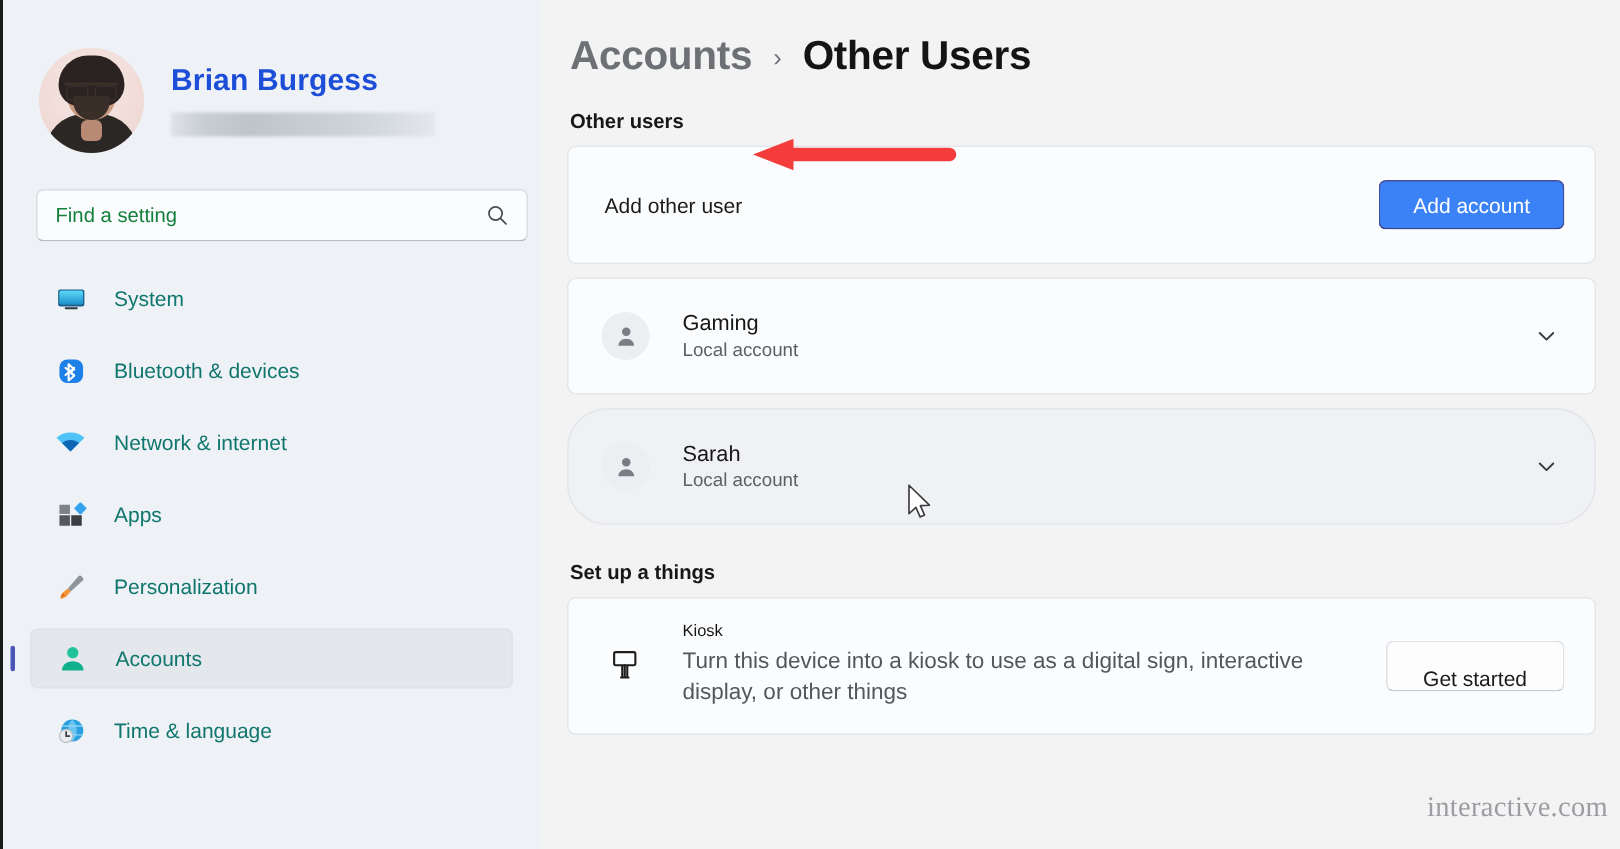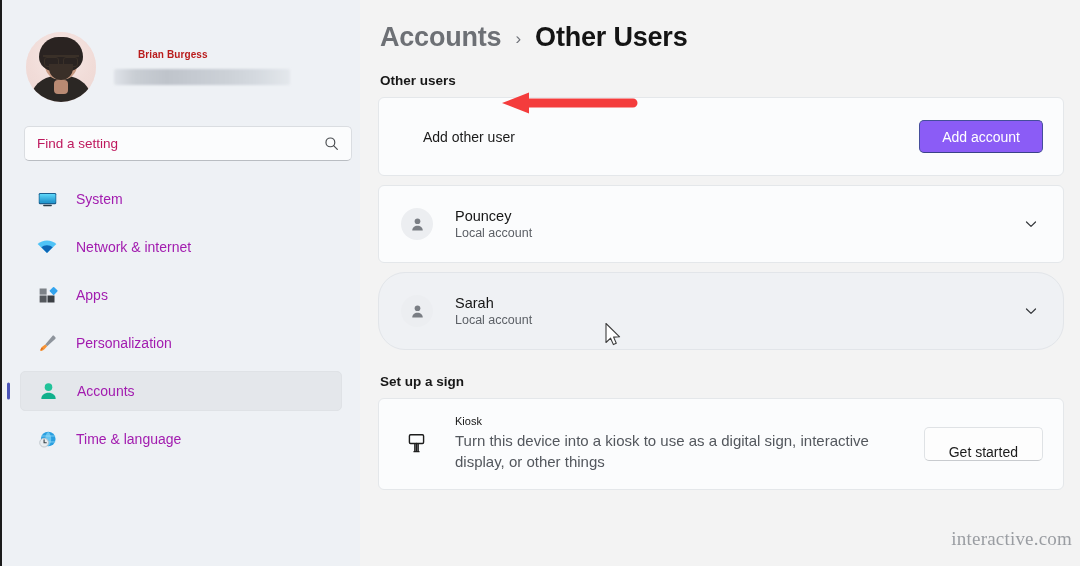--- a/index.html
+++ b/index.html
@@ -103,25 +103,24 @@
   .avatar .neck {
     position: absolute;
     left: 28px; bottom: 8px;
     width: 14px; height: 14px;
     background: #b98a73;
     border-radius: 4px;
   }
 
   .profile-text { margin-left: 18px; }
   .profile-name {
-    font-size: 10px;
+    font-size: 20px;
     font-weight: bold;
-    color: #b91c1c;
+    color: #1d4ed8;
     letter-spacing: 0.1px;
-    margin-left: 24px;
   }
   .profile-email-blur {
     margin-top: 9px;
     width: 176px;
     height: 16px;
     border-radius: 2px;
     background: linear-gradient(90deg,
         #dfe3e8 0%, #c9ced4 12%, #bfc4cb 30%,
         #c6cbd2 48%, #ccd1d7 64%, #d4d9df 80%, #e4e8ec 100%);
     filter: blur(1.2px);
@@ -137,21 +136,21 @@
     background: #fbfcfd;
     border: 1px solid #dadde1;
     border-bottom: 1.6px solid #b9bdc2;
     border-radius: 5px;
     display: flex;
     align-items: center;
     padding: 0 12px;
   }
   .search-placeholder {
     font-size: 13.5px;
-    color: #be185d;
+    color: #15803d;
     flex: 1;
   }
   .search-icon { color: #4a4d51; display: flex; }
 
   .nav { margin-top: 18px; padding: 0 2px; }
 
   .nav-item {
     position: relative;
     height: 40px;
     display: flex;
@@ -175,21 +174,21 @@
     background: #4b54b8;
   }
   .nav-icon {
     width: 22px; height: 22px;
     flex: 0 0 22px;
     display: flex; align-items: center; justify-content: center;
     margin-right: 18px;
   }
   .nav-label {
     font-size: 14px;
-    color: #a21caf;
+    color: #0f766e;
   }
 
   
   .content {
     flex: 1;
     height: 100%;
     padding: 22px 16px 0 18px;
     position: relative;
     overflow: hidden;
   }
@@ -243,25 +242,24 @@
   .card-addrow {
     height: 77px;
     display: flex;
     align-items: center;
     padding: 0 20px 0 24px;
   }
   .card-addrow .label {
     flex: 1;
     font-size: 14px;
     color: #1a1a1a;
-    margin-left: 20px;
   }
 
   .btn-primary {
-    background: #8b5cf6;
+    background: #3b82f6;
     color: #ffffff;
     font-size: 14px;
     border: 1px solid #454e9b;
     border-bottom: 1.6px solid #3a4289;
     border-radius: 5px;
     height: 33px;
     padding: 0 22px;
     font-family: "Liberation Sans", sans-serif;
     cursor: default;
   }
@@ -408,20 +406,30 @@
               <stop offset="0" stop-color="#5fd8fa"></stop>
                   <stop offset="1" stop-color="#1d8fc9"></stop>
             </linearGradient>
               </defs>
             <rect x="7" y="18" width="10" height="1.6" rx="0.8" fill="#2b3b46"></rect>
           </svg>
         </span>
         <span class="nav-label">System</span>
       </div>
 
+      <div class="nav-item">
+        <span class="nav-icon">
+          <svg width="21" height="21" viewBox="0 0 24 24">
+            <rect x="3" y="3" width="18" height="18" rx="6" fill="#1d7fe8"></rect>
+            <path d="M10 6.6l4.3 3.9L11.3 13l3 2.4L10 19V6.6z" fill="none" stroke="#fff" stroke-width="1.6" stroke-linejoin="round"></path>
+            <path d="M7.6 9.4l6.7 5.6M7.6 14.9l6.7-5.5" stroke="#fff" stroke-width="1.5" stroke-linecap="round"></path>
+          </svg>
+        </span>
+        <span class="nav-label">Bluetooth &amp; devices</span>
+      </div>
 
       <div class="nav-item">
         <span class="nav-icon">
           <svg width="22" height="22" viewBox="0 0 24 24">
             <path d="M12 18.5L1.8 8.6C4.6 6.1 8.1 4.8 12 4.8s7.4 1.3 10.2 3.8L12 18.5z" fill="#4fc3f7"></path>
             <path d="M12 18.5L5.8 12.4C7.5 11 9.6 10.2 12 10.2s4.5 0.8 6.2 2.2L12 18.5z" fill="#0d66b5"></path>
           </svg>
         </span>
         <span class="nav-label">Network &amp; internet</span>
       </div>
@@ -496,21 +504,21 @@
 
     <div class="card">
       <div class="user-row">
         <span class="user-avatar">
           <svg width="17" height="17" viewBox="0 0 24 24" fill="#7a7e84">
             <circle cx="12" cy="7.4" r="4"></circle>
             <path d="M4.6 20.4c0-3.9 3.3-6.5 7.4-6.5s7.4 2.6 7.4 6.5H4.6z"></path>
           </svg>
         </span>
         <span class="user-meta">
-          <span class="user-name" style="display:block">Pouncey</span>
+          <span class="user-name" style="display:block">Gaming</span>
           <span class="user-type" style="display:block">Local account</span>
         </span>
         <span class="chevron">
           <svg width="16" height="16" viewBox="0 0 16 16" fill="none" stroke="currentColor" stroke-width="1.25" stroke-linecap="round" stroke-linejoin="round">
             <polyline points="3.5,6 8,10.4 12.5,6"></polyline>
           </svg>
         </span>
       </div>
     </div>
 
@@ -527,21 +535,21 @@
           <span class="user-type" style="display:block">Local account</span>
         </span>
         <span class="chevron">
           <svg width="16" height="16" viewBox="0 0 16 16" fill="none" stroke="currentColor" stroke-width="1.25" stroke-linecap="round" stroke-linejoin="round">
             <polyline points="3.5,6 8,10.4 12.5,6"></polyline>
           </svg>
         </span>
       </div>
     </div>
 
-    <div class="section-title kiosk-title">Set up a sign</div>
+    <div class="section-title kiosk-title">Set up a things</div>
 
     <div class="card">
       <div class="kiosk-row">
         <span class="kiosk-icon">
           <svg width="25" height="25" viewBox="0 0 24 24" fill="none" stroke="currentColor" stroke-width="1.35">
             <rect x="5.2" y="3.6" width="13.6" height="8.4" rx="1.1"></rect>
             <path d="M12 12v7.2M9.6 19.8h4.8M10.4 12.6v6.6M13.6 12.6v6.6" stroke-linecap="round"></path>
           </svg>
         </span>
         <span class="kiosk-meta">

